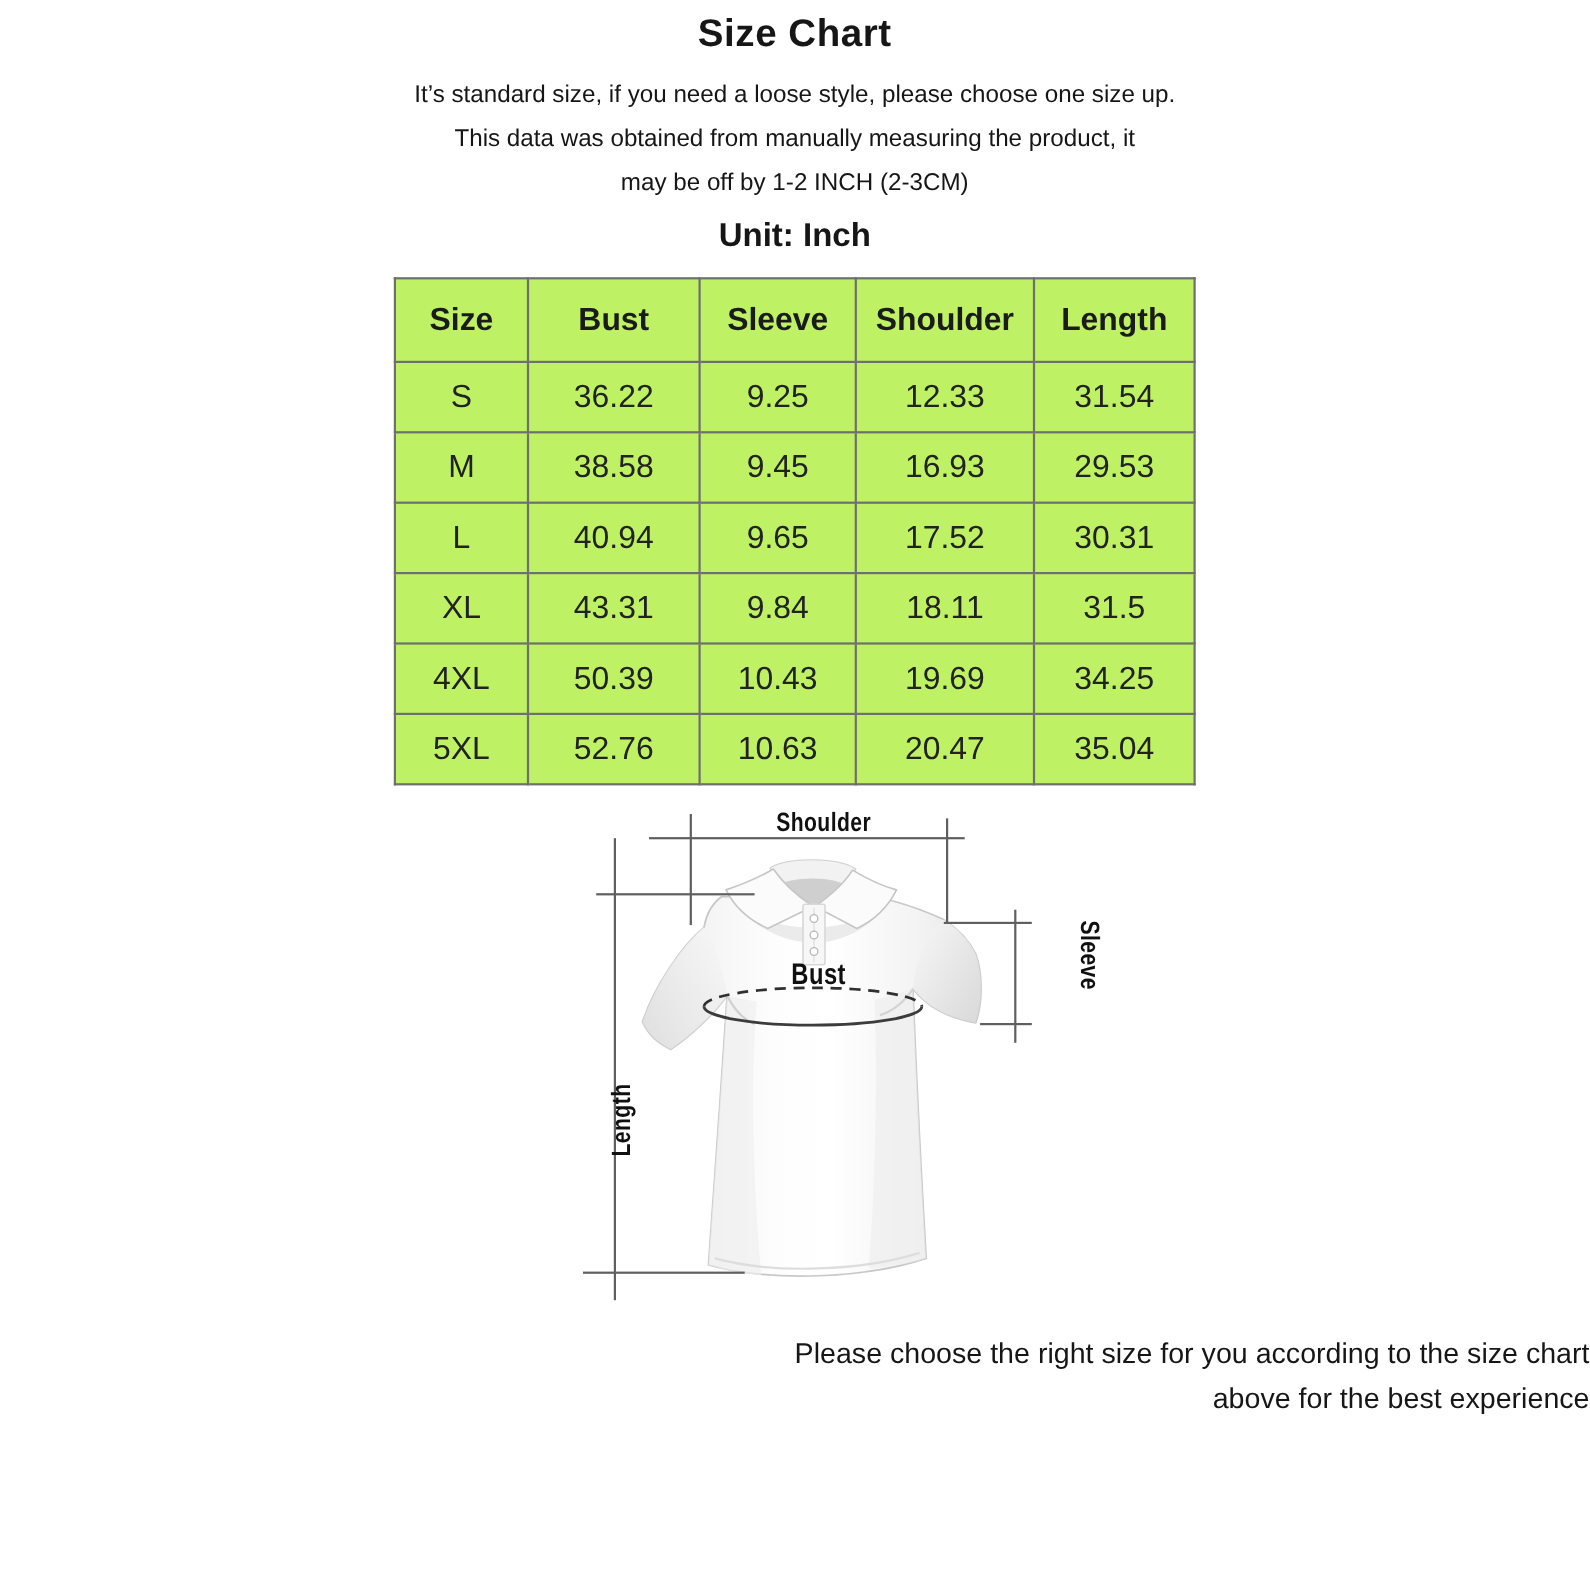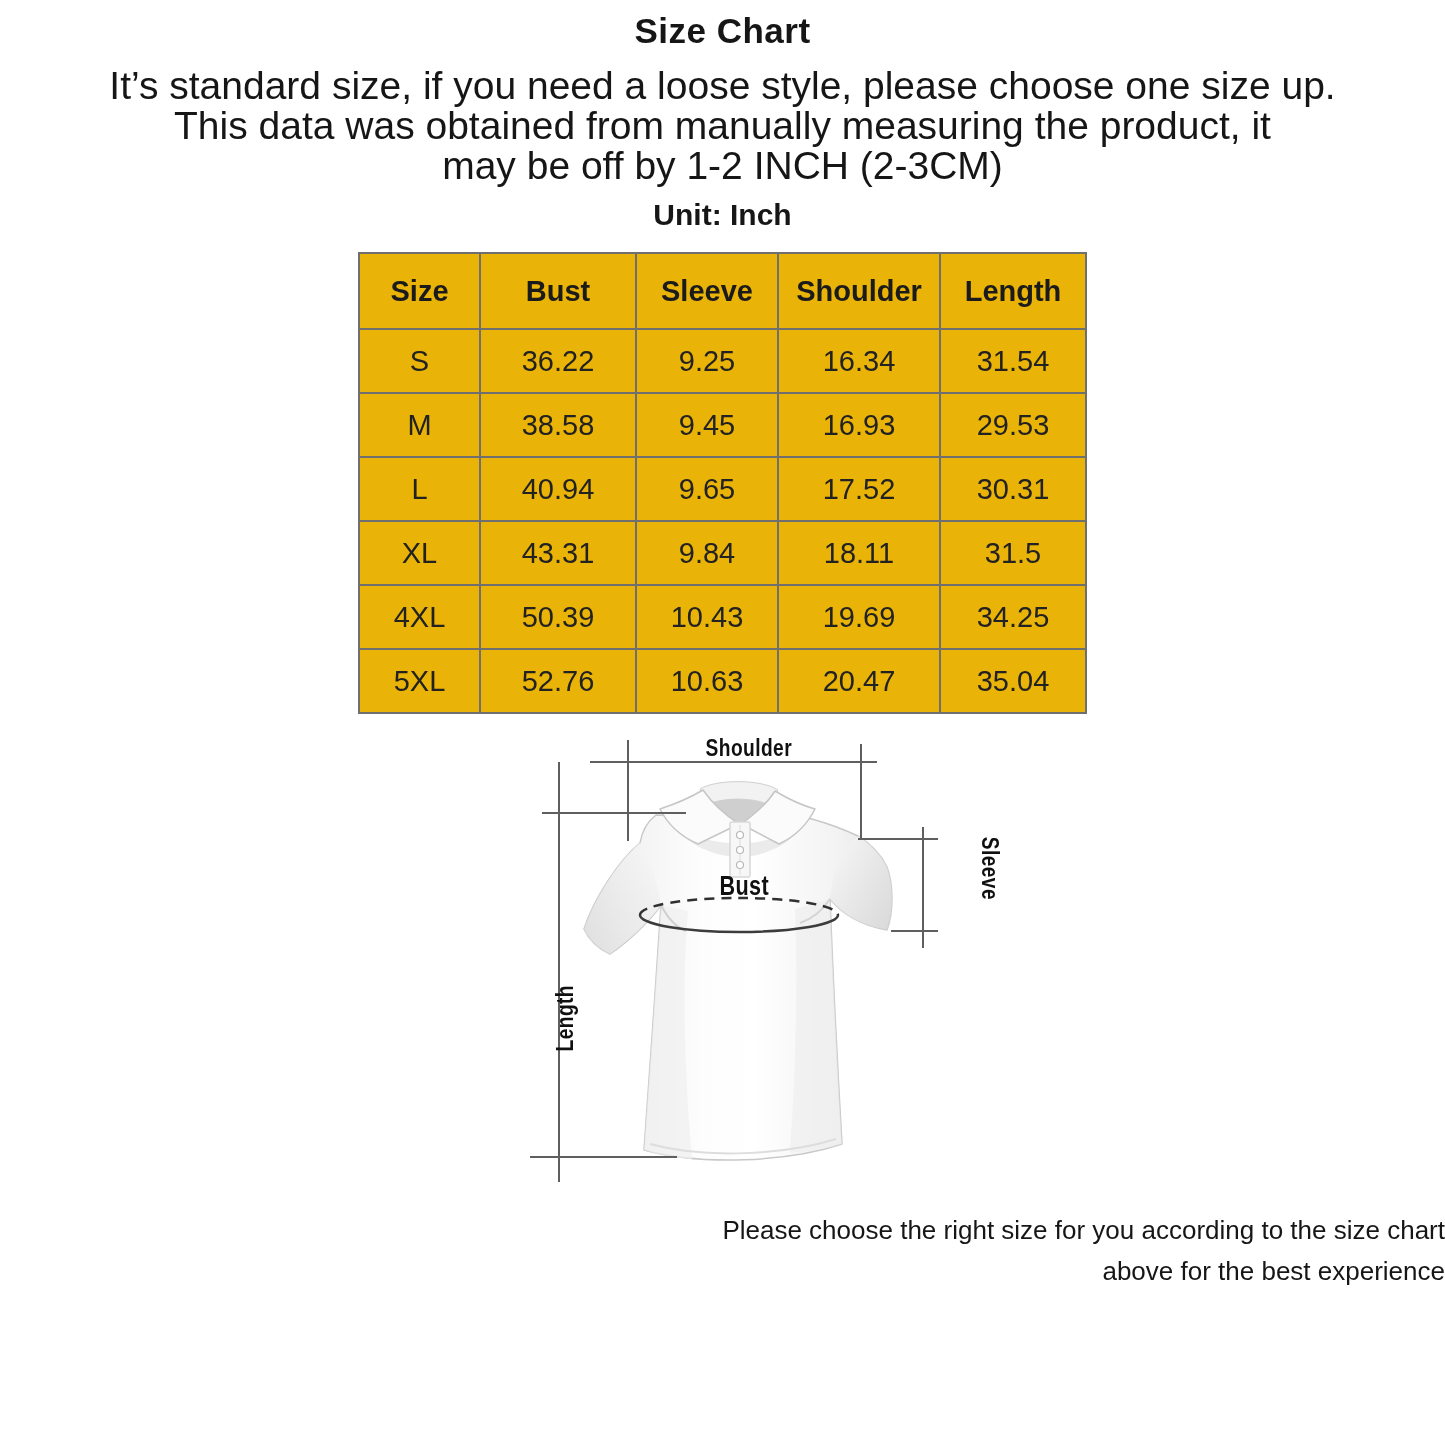--- a/index.html
+++ b/index.html
@@ -20,42 +20,42 @@
   .page{width:1445px;height:1445px;padding-top:8px;}
   .title{
     text-align:center;
     font-size:35px;line-height:46px;
     font-weight:700;
     letter-spacing:0.5px;
   }
   .intro{
     margin-top:12px;
     text-align:center;
-    font-size:39px;line-height:40px;
+    font-size:22px;line-height:40px;
     font-weight:400;
   }
   .unit{
     margin-top:12px;
     text-align:center;
     font-size:30px;line-height:34px;
     font-weight:700;
   }
   table.size-table{
     margin:20px auto 0 auto;
     border-collapse:collapse;
     table-layout:fixed;
     width:727px;
   }
   table.size-table th, table.size-table td{
     border:2px solid var(--tborder);
     text-align:center;
     vertical-align:middle;
     font-size:29px;
     color:#222222;
-    background:#eab308;
+    background:#bef264;
   }
   table.size-table th{font-weight:700;height:76px;color:#1b1b1b;}
   table.size-table td{font-weight:400;height:64px;}
   .diagram{
     position:relative;
     height:468px;
     width:1445px;
   }
   .shirt-svg{position:absolute;left:555px;top:50px;width:360px;height:420px;}
   .mline{position:absolute;background:var(--mline);}
@@ -108,21 +108,21 @@
           <th>Sleeve</th>
           <th>Shoulder</th>
           <th>Length</th>
         </tr>
     </thead>
     <tbody>
         <tr>
           <td>S</td>
           <td>36.22</td>
           <td>9.25</td>
-          <td>16.34</td>
+          <td>12.33</td>
           <td>31.54</td>
         </tr>
         <tr>
           <td>M</td>
           <td>38.58</td>
           <td>9.45</td>
           <td>16.93</td>
           <td>29.53</td>
         </tr>
         <tr>

